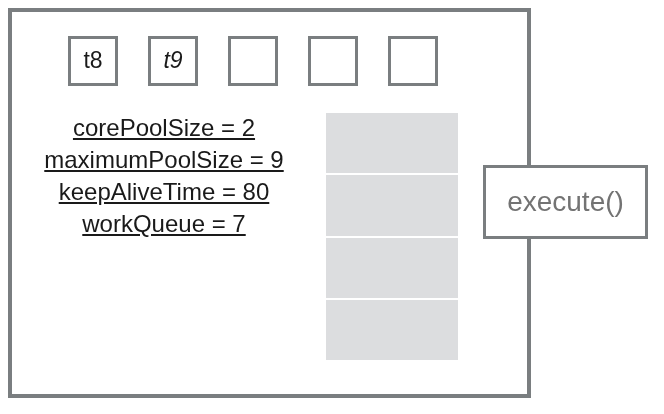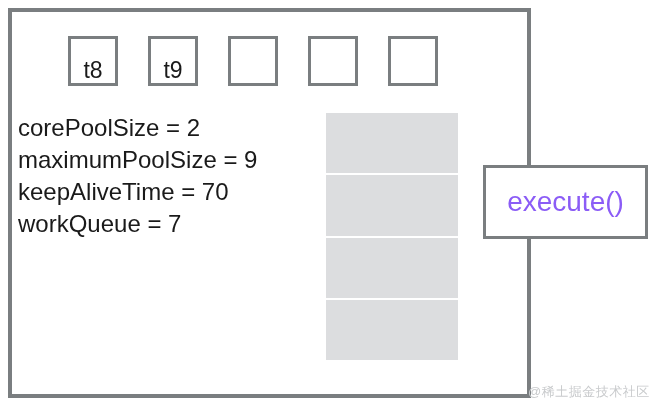--- a/index.html
+++ b/index.html
@@ -31,41 +31,42 @@
   
   .thread-box {
     position: absolute;
     top: 36px;
     width: 50px;
     height: 50px;
     border: 3px solid #7a7e80;
     box-sizing: border-box;
     background: #ffffff;
     display: flex;
-    align-items: flex-end;
+    align-items: center;
     justify-content: center;
     font-size: 23px;
     color: #1a1a1a;
     line-height: 1;
   }
   .thread-box .tlabel {
     display: block;
     transform: translateY(-1px);
   }
   
   .config-text {
     position: absolute;
     left: 18px;
     top: 112px;
     width: 292px;
-    text-align: left;
+    text-align: center;
     font-size: 24px;
     line-height: 32px;
     color: #1a1a1a;
     white-space: nowrap;
+    text-decoration: underline;
   }
   .config-line {
     display: block;
   }
   
   .queue-stack {
     position: absolute;
     left: 326px;
     top: 113px;
     width: 132px;
@@ -90,21 +91,21 @@
     top: 165px;
     width: 165px;
     height: 74px;
     border: 3px solid #7a7e80;
     box-sizing: border-box;
     background: #ffffff;
     display: flex;
     align-items: center;
     justify-content: center;
     font-size: 28px;
-    color: #8b5cf6;
+    color: #737373;
     z-index: 5;
   }
   
   .watermark {
     position: absolute;
     left: 528px;
     top: 383px;
     font-size: 13px;
     color: #c9cbcd;
     letter-spacing: 0.5px;
@@ -115,46 +116,45 @@
 </head>
 <body>
 
 <div id="canvas">
 
   <div class="pool-border"></div>
 
   <div class="thread-box" style="left:68px;">
       <span class="tlabel">t8</span>
     </div>
-  <div class="thread-box" style="left:148px;">
+  <div class="thread-box" style="left:148px;font-style:italic;">
       <span class="tlabel">t9</span>
     </div>
   <div class="thread-box" style="left:228px;">
       <span class="tlabel"></span>
     </div>
   <div class="thread-box" style="left:308px;">
       <span class="tlabel"></span>
     </div>
   <div class="thread-box" style="left:388px;">
       <span class="tlabel"></span>
     </div>
 
   <div class="config-text">
     <span class="config-line">corePoolSize = 2</span>
     <span class="config-line">maximumPoolSize = 9</span>
-    <span class="config-line">keepAliveTime = 70</span>
+    <span class="config-line">keepAliveTime = 80</span>
     <span class="config-line">workQueue = 7</span>
   </div>
 
   <div class="queue-stack">
     <div class="queue-cell"></div>
     <div class="queue-cell"></div>
     <div class="queue-cell"></div>
     <div class="queue-cell"></div>
   </div>
 
   <div class="execute-box">
     <span>execute()</span>
   </div>
 
-  <div class="watermark">@稀土掘金技术社区</div>
 
 </div>
 
 </body></html>

